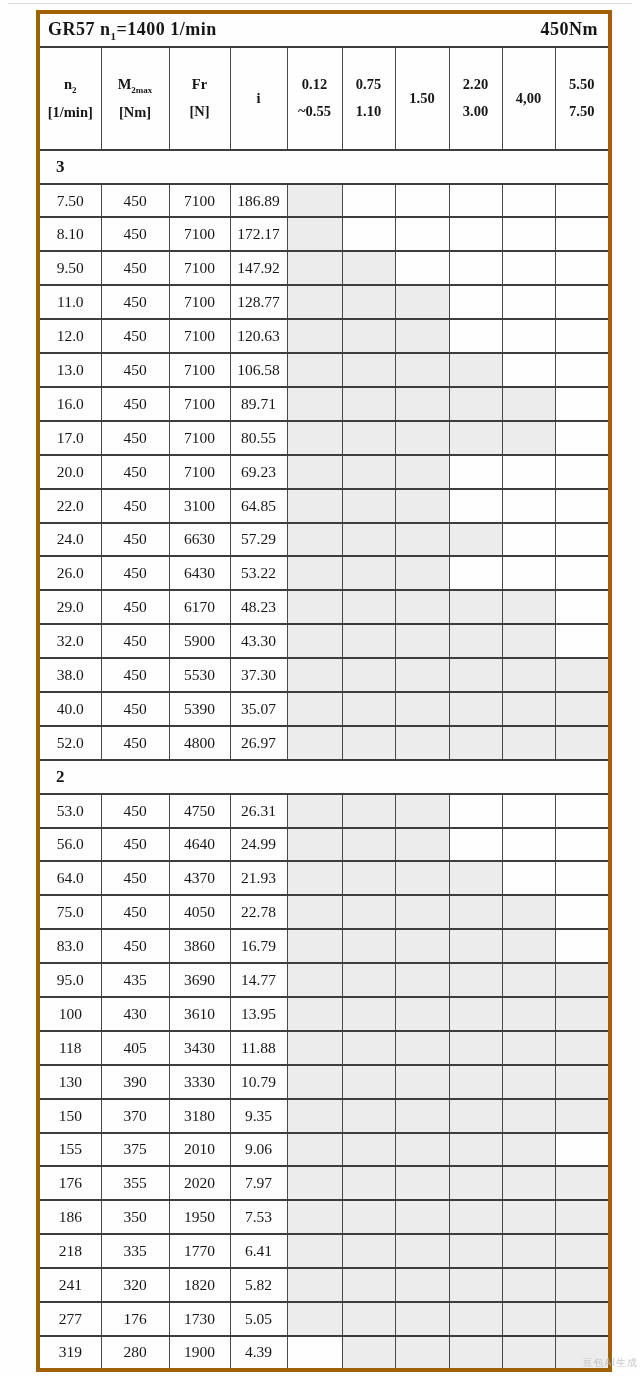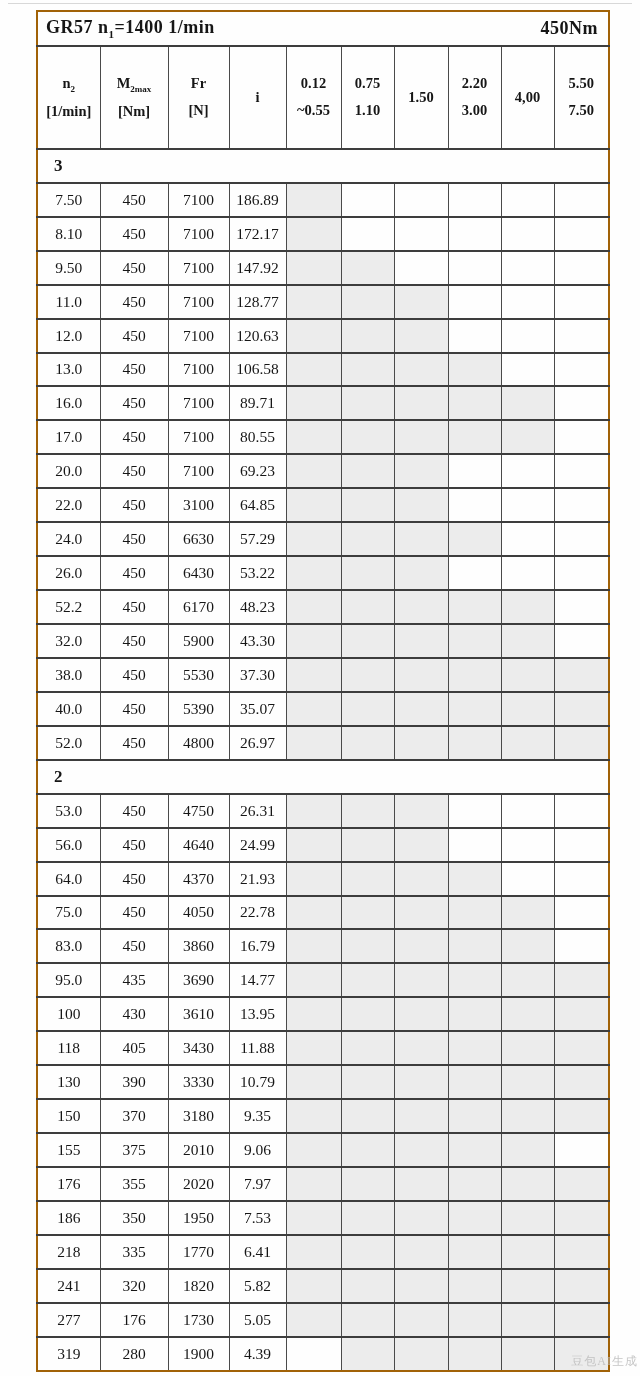--- a/index.html
+++ b/index.html
@@ -13,21 +13,21 @@
   }
   .scan-edge{
     position:absolute;top:3px;left:8px;width:624px;height:1px;
     background:#d8d8d8;
   }
   table.spec{
     position:absolute;left:36px;top:10px;
     width:572px;height:1362px;
     border-collapse:collapse;
     table-layout:fixed;
-    border:2px solid #a16207;
+    border:4px solid #a16207;
   }
   td{
     border-left:1px solid #4a4a4a;
     border-top:2px solid #3d3d3d;
     padding:0;
     text-align:center;
     vertical-align:middle;
     overflow:hidden;
   }
   tr.title-row{height:33px;}
@@ -46,22 +46,22 @@
   tr.section-row{height:32px;}
   tr.section-row td{
     text-align:left;padding-left:16px;
     font-weight:bold;font-size:17px;
   }
   tr.data-row{height:32px;}
   tr.data-row td.val{font-size:15.5px;}
   .hdr-line{display:block;}
   .watermark{
     position:absolute;right:2px;bottom:6px;
-    font-size:12px;color:#b9b9b9;opacity:0.8;
-    font-family:Liberation Serif, serif;
+    font-size:10px;color:#b9b9b9;opacity:0.8;
+    font-family:Liberation Sans, sans-serif;
     letter-spacing:1px;
   }
 </style>
 </head>
 <body>
 
 <div class="page">
   <div class="scan-edge"></div>
 
   <table class="spec">
@@ -266,21 +266,21 @@
           <td class="val">6430</td>
           <td class="val">53.22</td>
           <td style="background: rgb(236, 236, 236);"></td>
           <td style="background: rgb(236, 236, 236);"></td>
           <td style="background: rgb(236, 236, 236);"></td>
           <td></td>
           <td></td>
           <td></td>
         </tr>
         <tr class="data-row">
-          <td class="val">52.2</td>
+          <td class="val">29.0</td>
           <td class="val">450</td>
           <td class="val">6170</td>
           <td class="val">48.23</td>
           <td style="background: rgb(236, 236, 236);"></td>
           <td style="background: rgb(236, 236, 236);"></td>
           <td style="background: rgb(236, 236, 236);"></td>
           <td style="background: rgb(236, 236, 236);"></td>
           <td style="background: rgb(236, 236, 236);"></td>
           <td></td>
         </tr>

